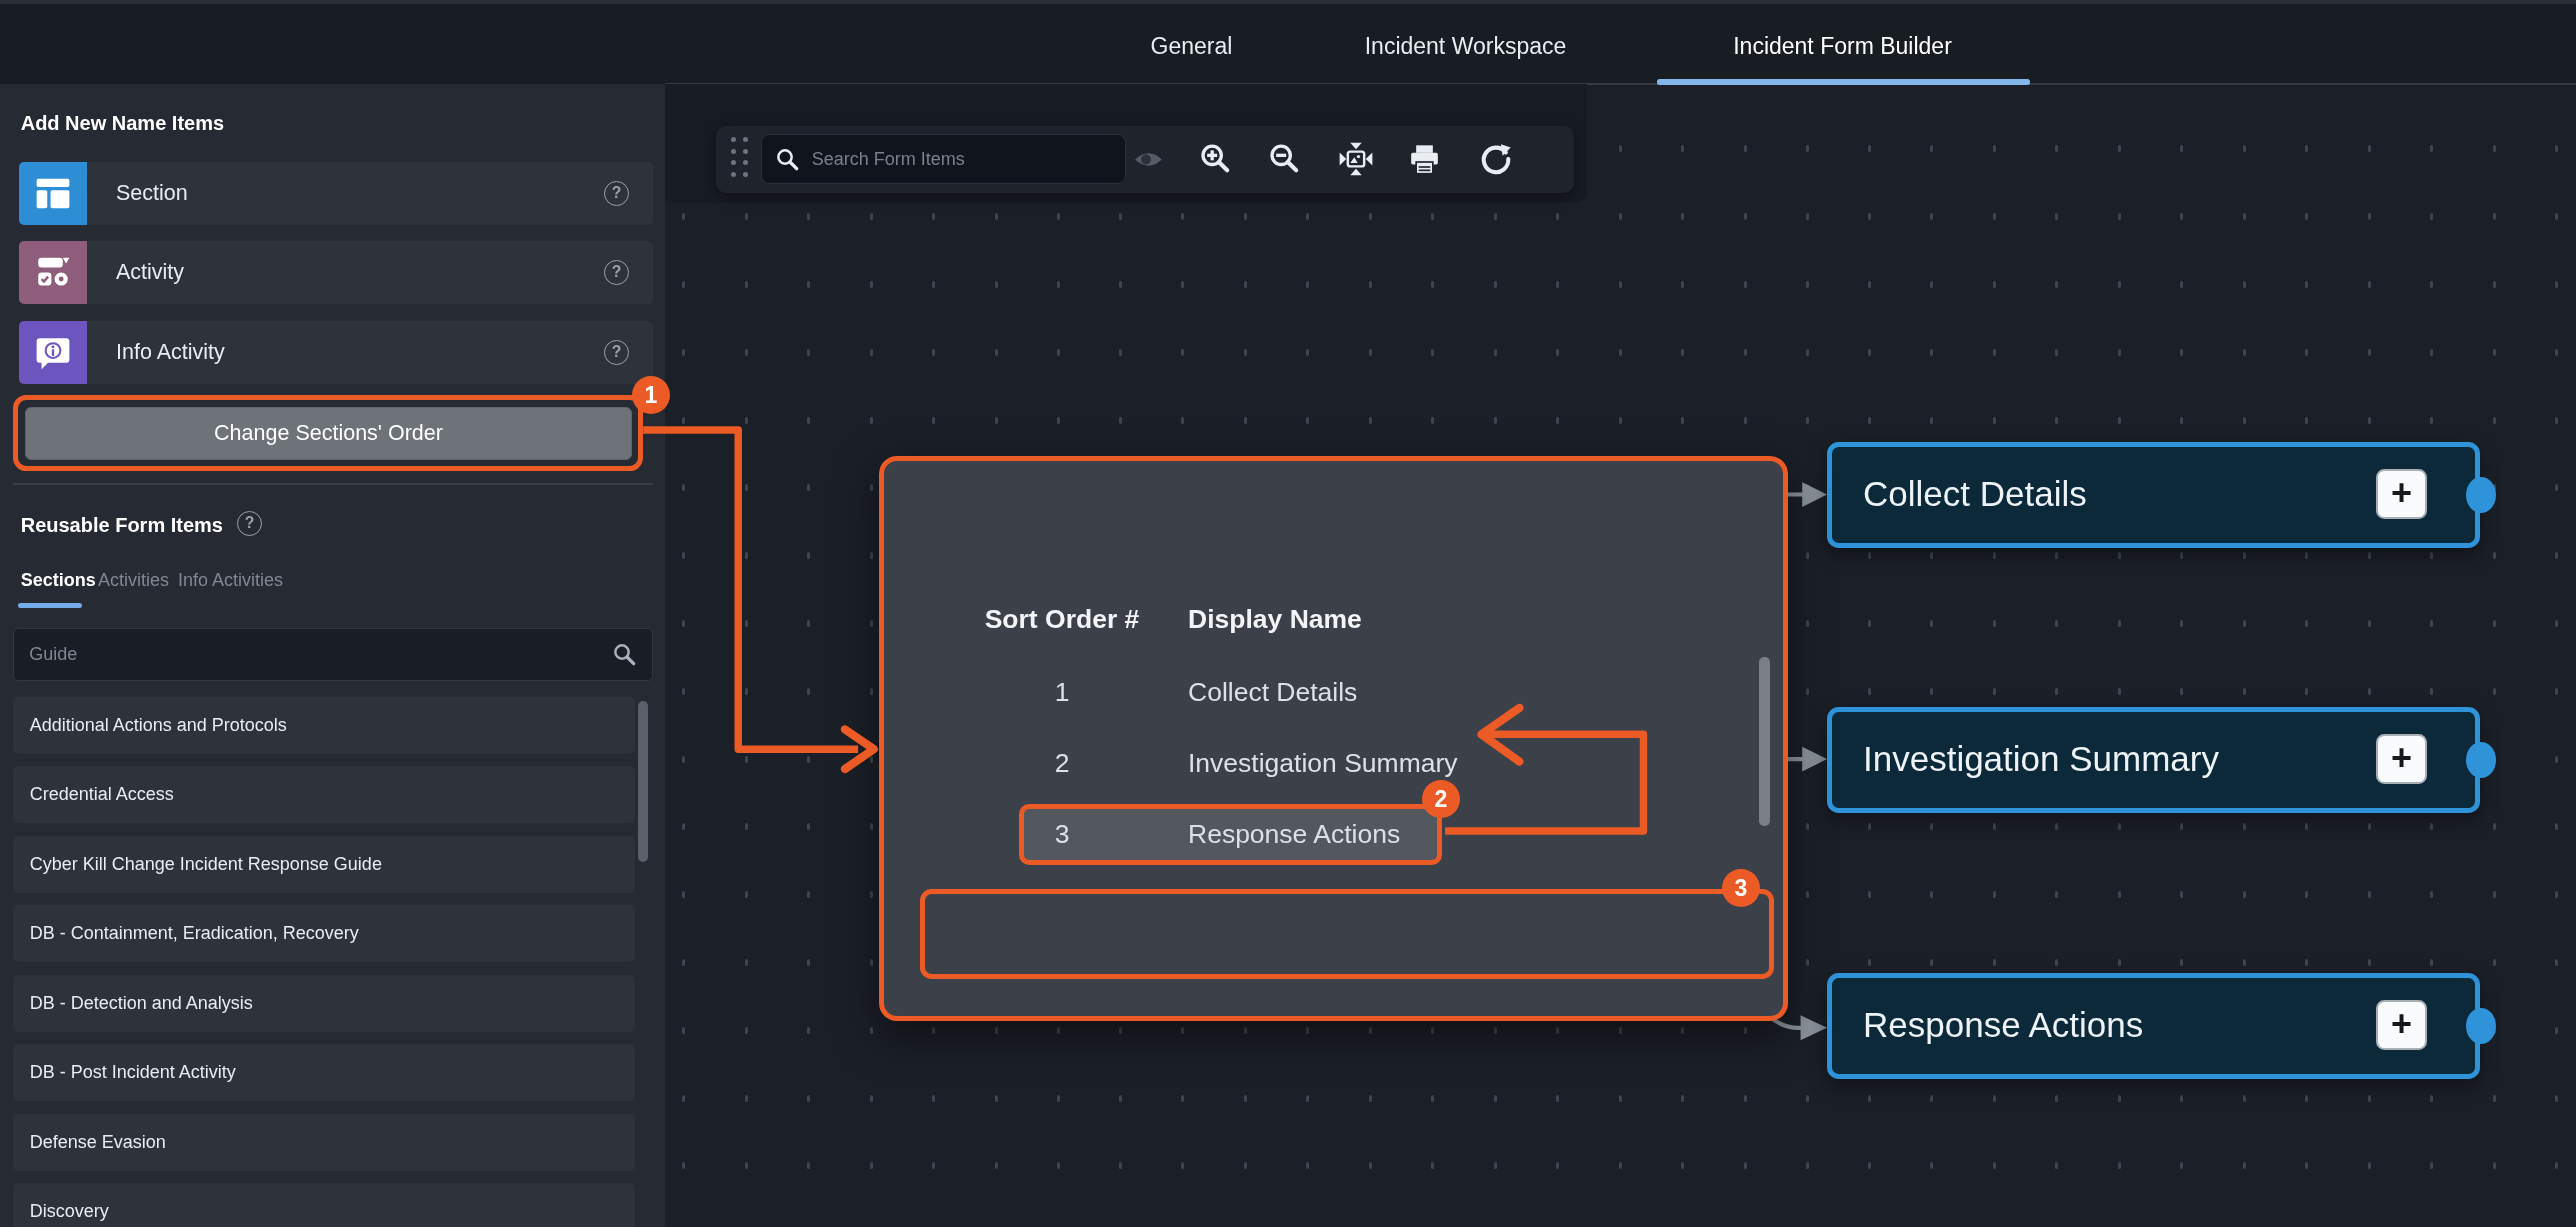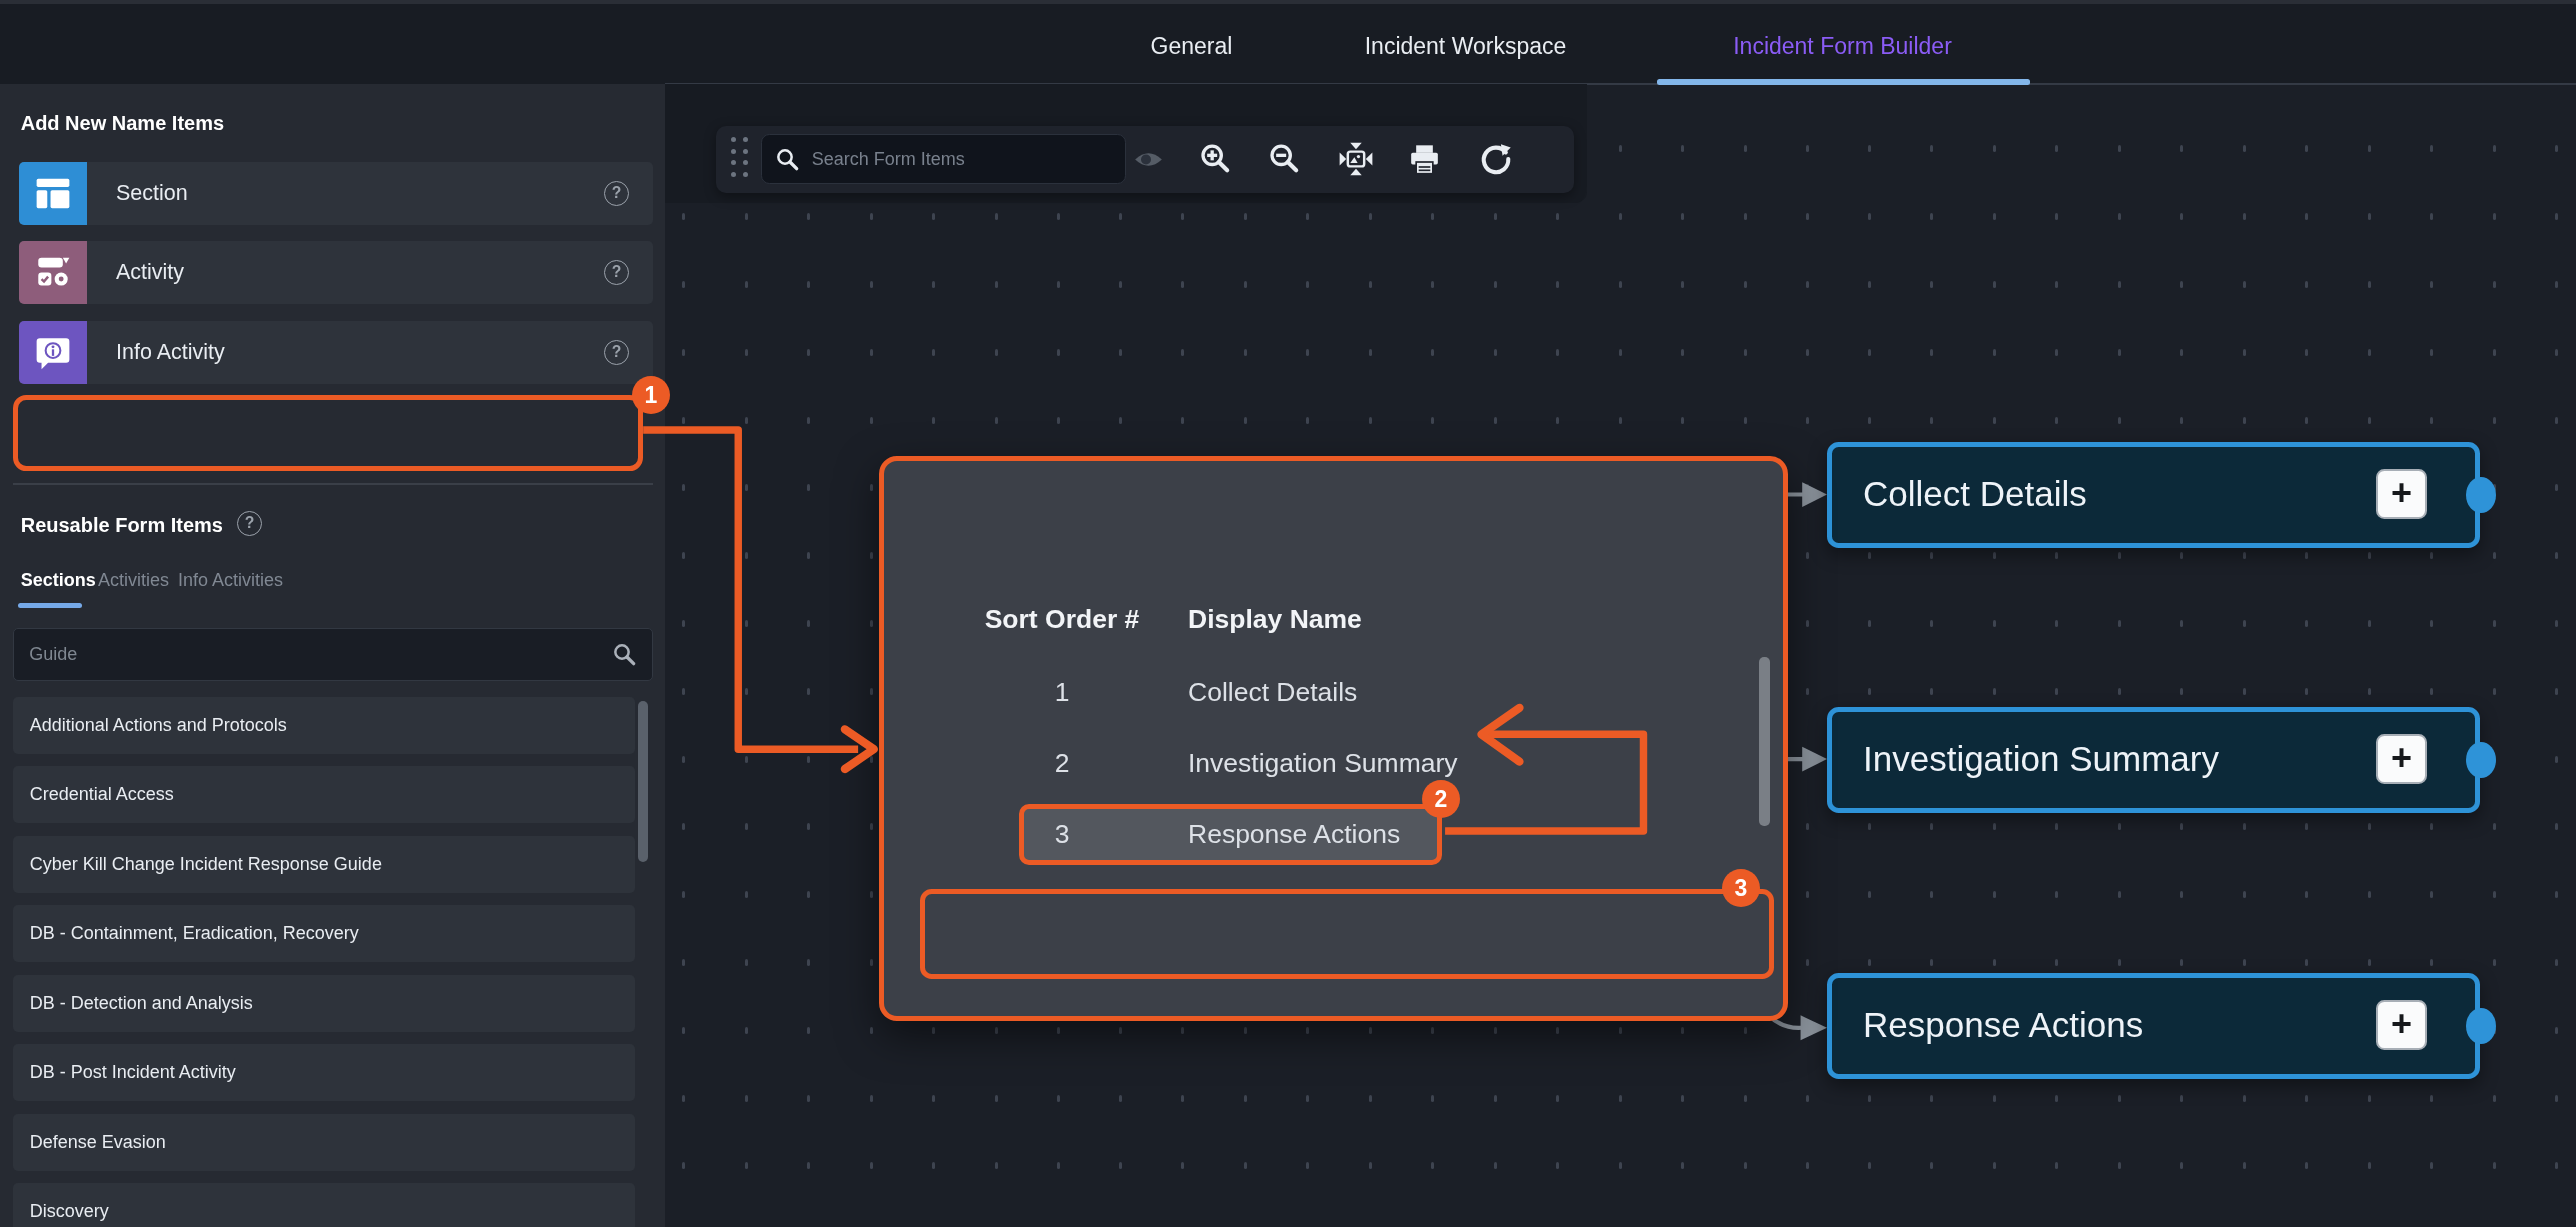--- a/index.html
+++ b/index.html
@@ -4,21 +4,21 @@
 <style>
   html,body{margin:0;padding:0;background:#101318;}
   *{box-sizing:border-box;font-family:"Liberation Sans","DejaVu Sans",sans-serif;}
   #stage{position:relative;width:2576px;height:1228px;background:#1b1f27;overflow:hidden;}
   .abs{position:absolute;}
   
   .topstrip{left:0;top:0;width:2576px;height:4.1px;background:#2a2e36;}
   .headband{left:0;top:4.1px;width:2576px;height:80px;background:#181c23;}
   .headline{left:665px;top:83px;width:1911px;height:1.7px;background:#343a45;}
   .tab{top:30px;height:33px;line-height:33px;text-align:center;font-size:23px;color:#e9edf2;cursor:pointer;}
-  .tab.active{color:#8b5cf6;}
+  .tab.active{color:#ffffff;}
   .tab-underline{left:1657px;top:79px;width:373px;height:5.8px;background:#83b6ea;border-radius:2.5px;}
   
   .dot{position:absolute;width:3.3px;height:7.4px;border-radius:1.7px;background:#3e4450;}
   .slab{left:665px;top:84px;width:922px;height:119px;background:#171b22;border-radius:0 0 11.6px 0;}
   
   .toolbar{left:716px;top:126px;width:858px;height:67px;background:#1f232c;border-radius:10px;box-shadow:0 3.3px 11.6px rgba(0,0,0,.35);}
   .grip{left:731px;top:137px;width:18px;height:41px;display:grid;grid-template-columns:5px 5px;grid-auto-rows:5px;gap:6.6px;cursor:grab;}
   .grip i{background:#6c7480;border-radius:50%;}
   .tsearch{left:761px;top:134px;width:365px;height:50px;background:#10141c;border:1.7px solid #2b313c;border-radius:8.3px;display:flex;align-items:center;padding:0 13.2px;gap:11.6px;}
   .tsearch .ph{color:#79818d;font-size:18px;}
@@ -716,20 +716,21 @@
           <circle cx="22" cy="19" r="9" fill="none" stroke="#6d55c0" stroke-width="2.5"></circle>
           <circle cx="22" cy="14.5" r="1.8" fill="#6d55c0"></circle>
           <rect x="20.6" y="17.5" width="2.8" height="8" fill="#6d55c0"></rect>
         </svg>
     </span>
     <span class="lbl">Info Activity</span>
     <span class="qcirc" style="left:585px;top:19px;">?</span>
   </div>
 
   <div class="abs orange-box z10" style="left:13.2px;top:395px;width:630px;height:76px;"></div>
+  <div class="abs graybtn z10" style="left:25px;top:407px;width:607px;height:53px;font-size:21.5px;line-height:53px;">Change Sections' Order</div>
 
   <div class="abs divider z10"></div>
   <div class="abs sideheader z10" style="top:514px;">Reusable Form Items</div>
   <div class="abs qcirc z10" style="left:237px;top:511px;">?</div>
 
   <div id="rtabs">
       <div class="abs rtab z10" style="left: 20.7px; color: rgb(255, 255, 255); font-weight: bold;">Sections</div>
       <div class="abs rtab z10" style="left: 98px; color: rgb(128, 136, 147);">Activities</div>
       <div class="abs rtab z10" style="left: 178px; color: rgb(128, 136, 147);">Info Activities</div>
     </div>

